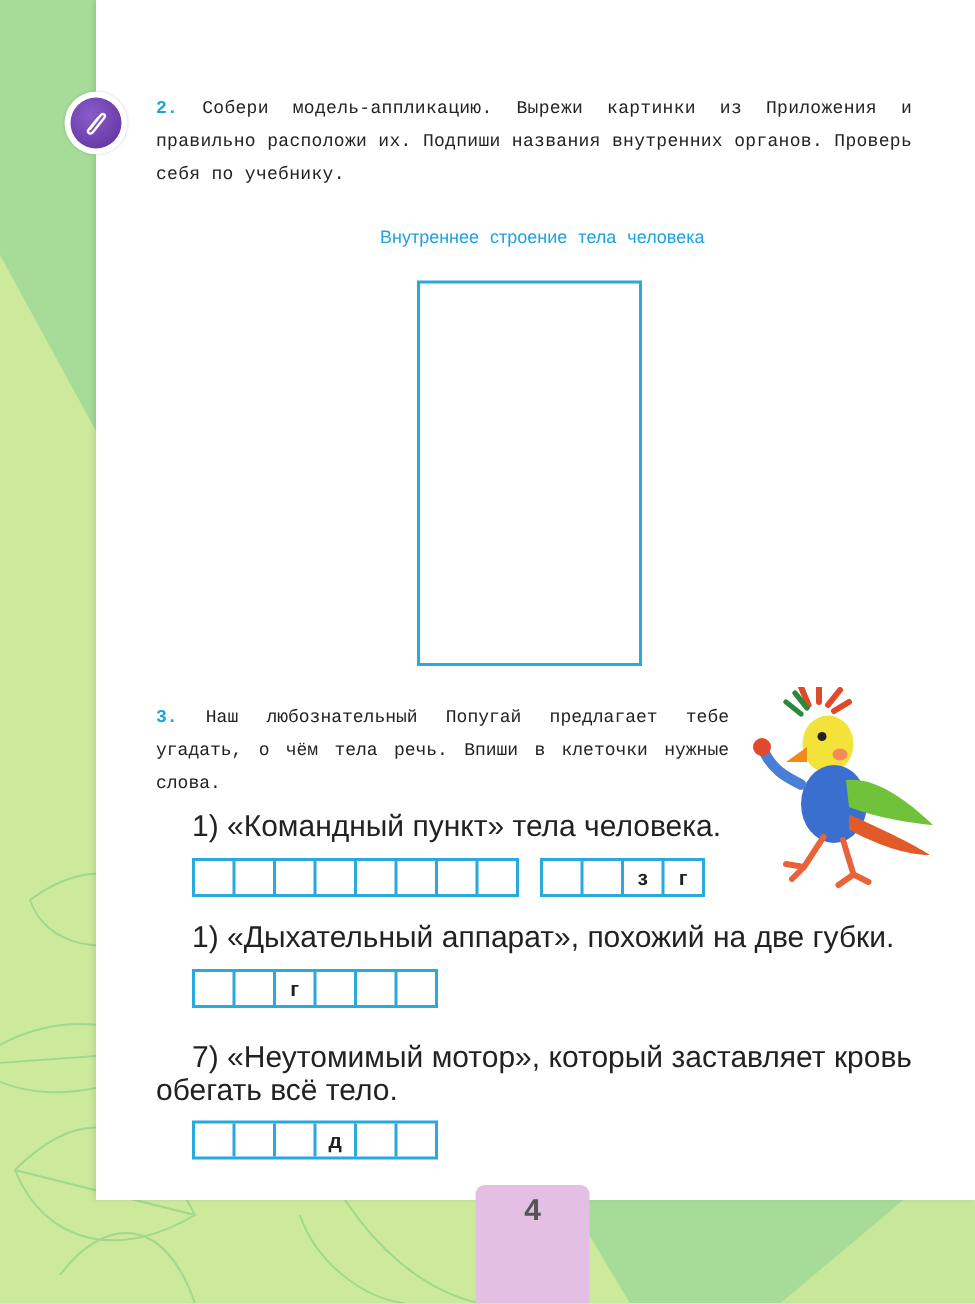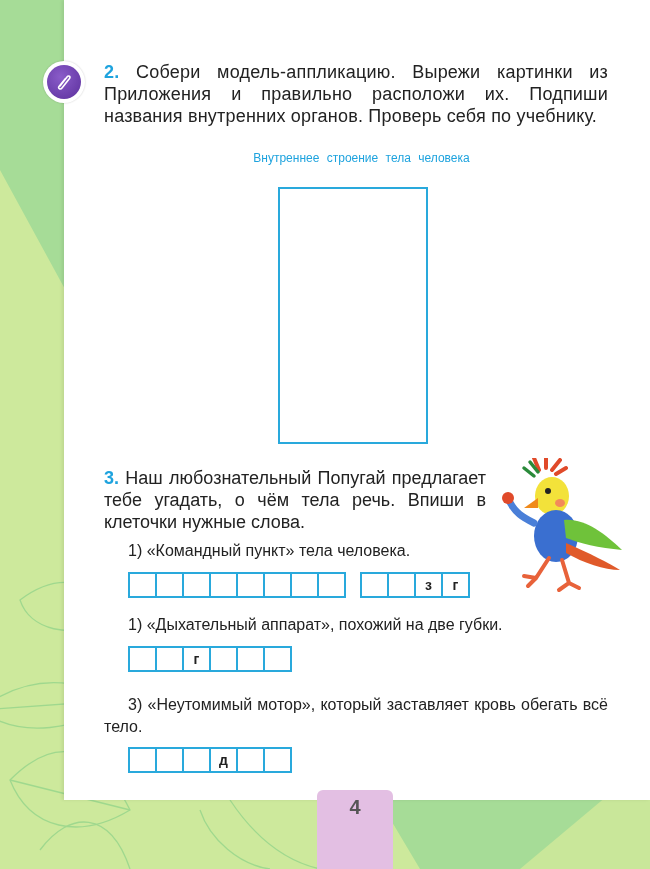--- a/index.html
+++ b/index.html
@@ -27,34 +27,34 @@
     .clip-badge {
       position:absolute; left:43px; top:61px; width:42px; height:42px; border-radius:50%;
       background:#ffffff; box-shadow:0 0 2px rgba(0,0,0,0.2);
       display:flex; align-items:center; justify-content:center;
     }
     .clip-inner {
       width:34px; height:34px; border-radius:50%;
       background: radial-gradient(circle at 40% 35%, #8a5cc9, #5b2f9c);
       display:flex; align-items:center; justify-content:center;
     }
-    .text { position:absolute; color:#222; font-size:18px; line-height:22px; }
+    .text { position:absolute; color:#222; font-size:12px; line-height:22px;font-family:Liberation Mono, monospace; }
     .justify { text-align:justify; text-align-last:left; }
     .num { color:#1ea3de; font-weight:bold; }
     .task2 { left:104px; top:61px; width:504px; letter-spacing:0.2px; }
     .title {
       position:absolute; left:64px; width:595px; top:151px; text-align:center;
       color:#1ea3de; font-weight:normal; font-size:12px; word-spacing:4px;
     }
     .frame {
       position:absolute; left:278px; top:187px; width:150px; height:257px;
       border:2px solid #29a9dc; box-sizing:border-box;
     }
     .task3 { left:104px; top:467px; width:382px; }
-    .q { position:absolute; color:#222; font-size:16px; line-height:22px; }
+    .q { position:absolute; color:#222; font-size:20px; line-height:22px; }
     .cells { position:absolute; display:flex; border:2px solid #29a9dc; box-sizing:border-box; }
     .cell {
       width:25px; height:22px; border-right:2px solid #29a9dc;
       display:flex; align-items:center; justify-content:center;
       font-weight:bold; font-size:14px; color:#222;
     }
     .cell:last-child { border-right:none; }
     .page-num {
       position:absolute; left:317px; top:790px; width:76px; height:79px;
       background:#e3bfe3; border-radius:6px 6px 0 0;
@@ -144,21 +144,21 @@
 <div class="q" style="left:128px;top:614px">1) «Дыхательный аппарат», похожий на две губки.</div>
 <div class="cells" style="left:128px;top:646px">
   <div class="cell"></div>
   <div class="cell"></div>
   <div class="cell">г</div>
   <div class="cell"></div>
   <div class="cell"></div>
   <div class="cell"></div>
 </div>
 
-<div class="q justify" style="left:104px;top:694px;width:504px;text-indent:24px">3) «Неутомимый мотор», который заставляет кровь обегать всё тело.</div>
+<div class="q justify" style="left:104px;top:694px;width:504px;text-indent:24px">7) «Неутомимый мотор», который заставляет кровь обегать всё тело.</div>
 <div class="cells" style="left:128px;top:747px">
   <div class="cell"></div>
   <div class="cell"></div>
   <div class="cell"></div>
   <div class="cell">д</div>
   <div class="cell"></div>
   <div class="cell"></div>
 </div>
 
 <div class="page-num">4</div>

